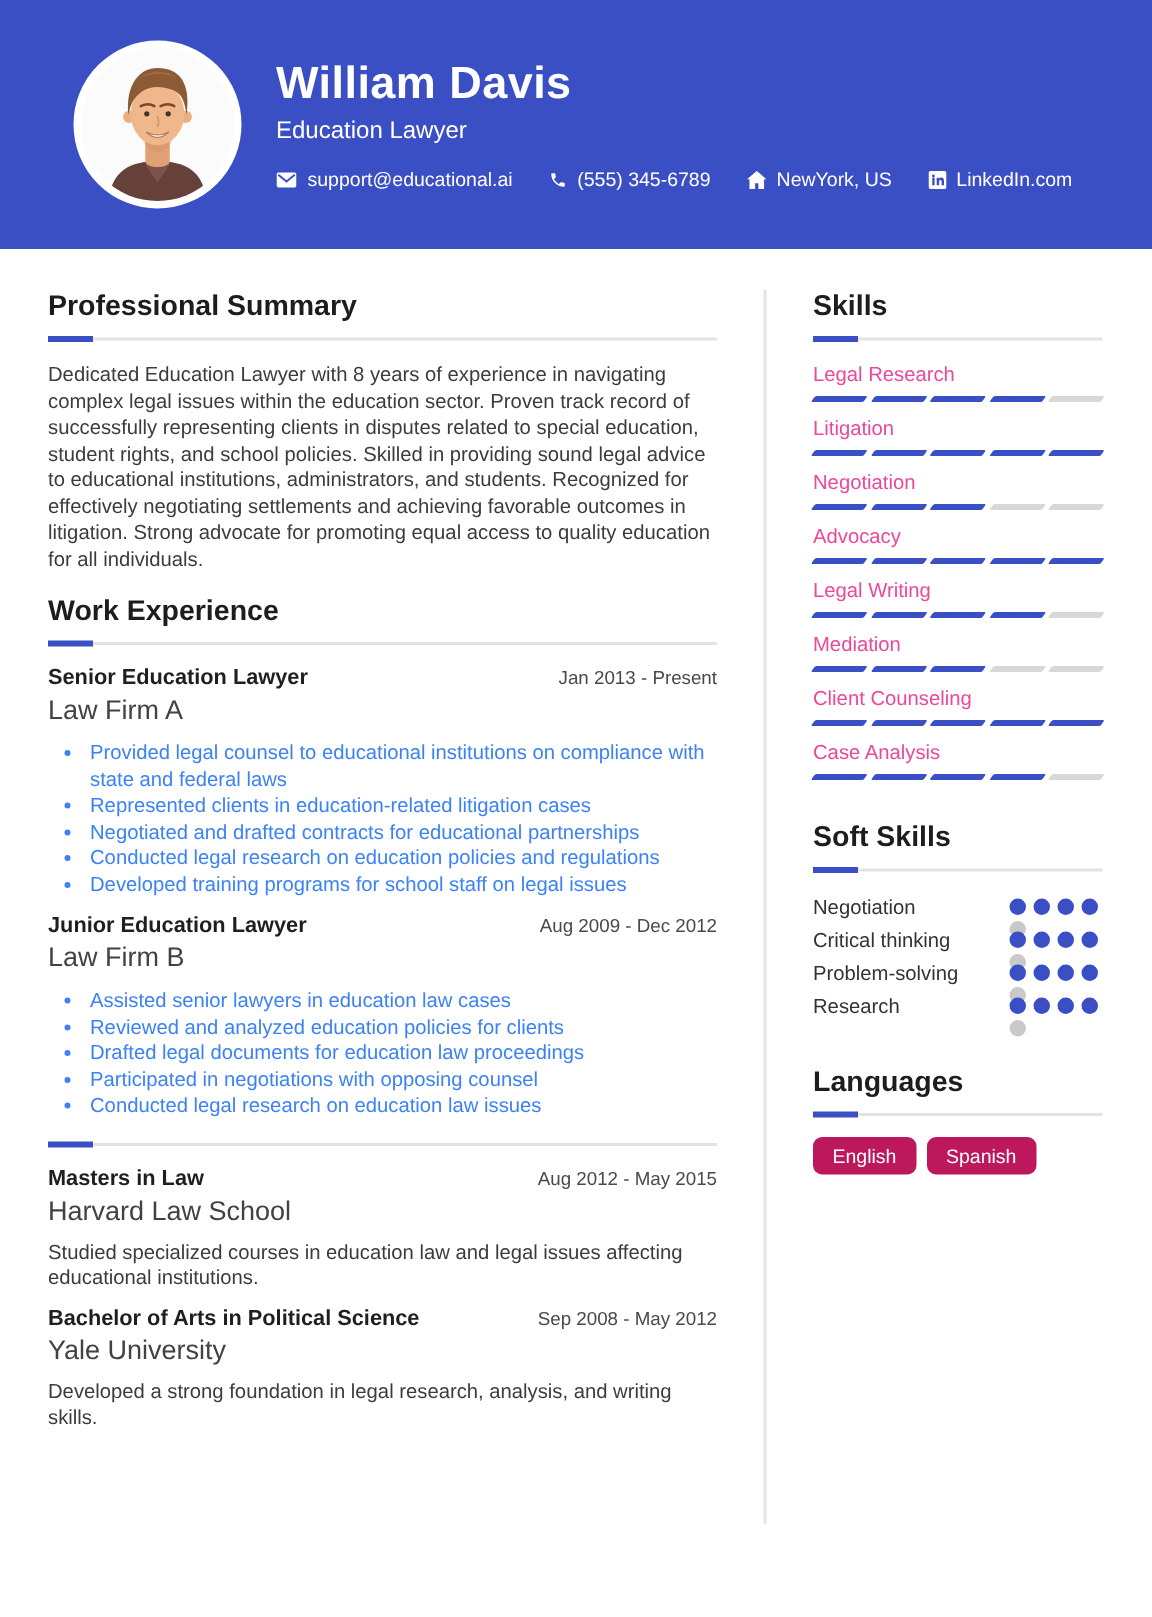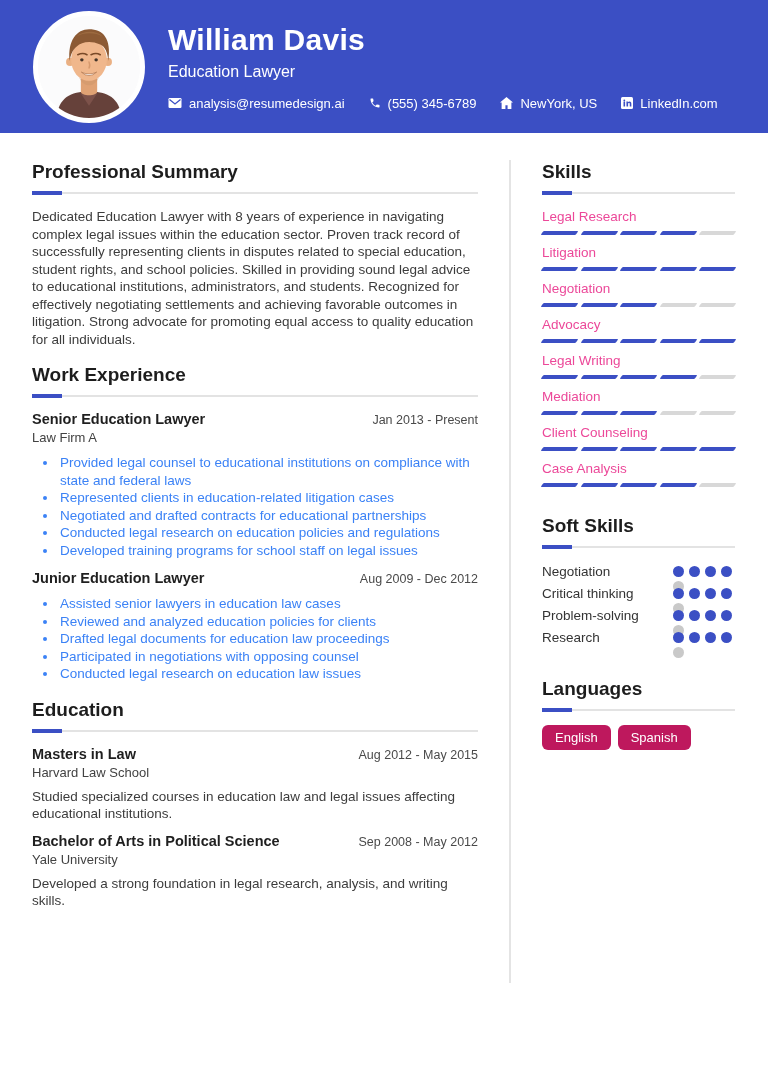--- a/index.html
+++ b/index.html
@@ -1,21 +1,21 @@
 <!DOCTYPE html>
 <html><head>
 <meta charset="utf-8">
 <style>
   * { box-sizing: border-box; }
   html, body { margin: 0; padding: 0; background: #ffffff; }
   body { font-family: "Liberation Sans", "DejaVu Sans", sans-serif; }
   .page { width: 768px; height: 1078px; background: #fff; overflow: hidden; position: relative; }
 
   
-  .header { height: 133px; background: #3B4FC4; display: flex; align-items: center; padding-left: 33px; color: #fff; }
+  .header { height: 166px; background: #3B4FC4; display: flex; align-items: center; padding-left: 49px; color: #fff; }
   .avatar { width: 112px; height: 112px; border-radius: 50%; background: #fbfbfc; border: 5px solid #ffffff; overflow: hidden; flex: 0 0 auto; }
   .avatar svg { display: block; }
   .header-info { margin-left: 23px; margin-top: 0; }
   .name { font-size: 30px; font-weight: 700; margin: 0 0 7px 0; letter-spacing: 0.3px; line-height: 1.1; }
   .subtitle { font-size: 16px; margin-bottom: 15px; font-weight: 400; }
   .contacts { display: flex; gap: 24px; font-size: 13px; align-items: center; }
   .contact-item { display: inline-flex; align-items: center; gap: 7px; white-space: nowrap; }
   .cicon { display: inline-flex; align-items: center; }
 
   
@@ -29,24 +29,24 @@
   .rule { position: relative; height: 4px; margin-top: 7px; margin-bottom: 13px; }
   .rule::before { content: ""; position: absolute; left: 0; top: 1px; width: 100%; height: 2px; background: #e3e3e3; }
   .rule::after { content: ""; position: absolute; left: 0; top: 0; width: 30px; height: 4px; background: #3B4FC4; }
   .main .section + .section { margin-top: 15px; }
   .sidebar .section + .section { margin-top: 27px; }
 
   .summary-text { margin: 0; font-size: 13.5px; line-height: 17.5px; color: #3c3c3c; }
 
   
   .job, .edu { margin-bottom: 11px; }
-  .row-head { display: flex; justify-content: space-between; align-items: flex-end; }
+  .row-head { display: flex; justify-content: space-between; align-items: center; }
   .item-title { font-size: 14.5px; font-weight: 700; color: #1f1f1f; }
   .item-date { font-size: 12.5px; color: #4a4a4a; }
-  .item-sub { font-size: 13px; color: #424242; margin-top: 3px; }
+  .item-sub { font-size: 18px; color: #424242; margin-top: 3px; }
   ul.bullets { margin: 9px 0 0 0; padding-left: 26px; color: #3b82f6; font-size: 13.5px; line-height: 17.5px; }
   ul.bullets li { padding-left: 2px; }
   .edu-desc { margin: 8px 0 0 0; font-size: 13.5px; line-height: 17px; color: #3c3c3c; }
 
   
   .skill { margin-bottom: 7px; }
   .skill-label { font-size: 13.5px; color: #ec4899; line-height: 18px; }
   .bar { display: flex; gap: 5px; margin-top: 5px; margin-bottom: 9px; }
   .seg { flex: 1 1 auto; height: 4px; background: #d8d8d8; transform: skewX(-35deg); border-radius: 1px; }
   .seg.filled { background: #3B4FC4; }
@@ -93,21 +93,21 @@
       <h1 class="name">William Davis</h1>
       <div class="subtitle">Education Lawyer</div>
       <div class="contacts" id="contacts">
           <span class="contact-item">
             <span class="cicon">
               <svg width="14" height="12" viewBox="0 0 14 12">
                 <rect x="0.5" y="1" width="13" height="10" rx="1.2" fill="#fff"></rect>
                 <path d="M1.5 2.5L7 7l5.5-4.5" fill="none" stroke="#3B4FC4" stroke-width="1.3"></path>
               </svg>
             </span>
-            <span>analysis@resumedesign.ai</span>
+            <span>support@educational.ai</span>
           </span>
           <span class="contact-item">
             <span class="cicon">
               <svg width="12" height="12" viewBox="0 0 24 24">
                 <path fill="#fff" d="M6.6 10.8c1.4 2.8 3.8 5.1 6.6 6.6l2.2-2.2c.3-.3.7-.4 1-.2 1.1.4 2.3.6 3.6.6.6 0 1 .4 1 1V20c0 .6-.4 1-1 1C10.8 21 3 13.2 3 3.9 3 3.4 3.4 3 4 3h3.5c.6 0 1 .4 1 1 0 1.2.2 2.4.6 3.6.1.3 0 .7-.2 1l-2.3 2.2z"></path>
               </svg>
             </span>
             <span>(555) 345-6789</span>
           </span>
           <span class="contact-item">
@@ -156,33 +156,33 @@
                 <li>Negotiated and drafted contracts for educational partnerships</li>
                 <li>Conducted legal research on education policies and regulations</li>
                 <li>Developed training programs for school staff on legal issues</li>
               </ul>
             </div>
             <div class="job">
               <div class="row-head">
                 <span class="item-title">Junior Education Lawyer</span>
                 <span class="item-date">Aug 2009 - Dec 2012</span>
               </div>
+              <div class="item-sub">Law Firm B</div>
               <ul class="bullets">
                 <li>Assisted senior lawyers in education law cases</li>
                 <li>Reviewed and analyzed education policies for clients</li>
                 <li>Drafted legal documents for education law proceedings</li>
                 <li>Participated in negotiations with opposing counsel</li>
                 <li>Conducted legal research on education law issues</li>
               </ul>
             </div>
           </div>
       </section>
 
       <section class="section">
-        <h2 class="sec-heading">Education</h2>
         <div class="rule"></div>
         <div id="degrees">
             <div class="edu">
               <div class="row-head">
                 <span class="item-title">Masters in Law</span>
                 <span class="item-date">Aug 2012 - May 2015</span>
               </div>
               <div class="item-sub">Harvard Law School</div>
               <p class="edu-desc">Studied specialized courses in education law and legal issues affecting educational institutions.</p>
             </div>

